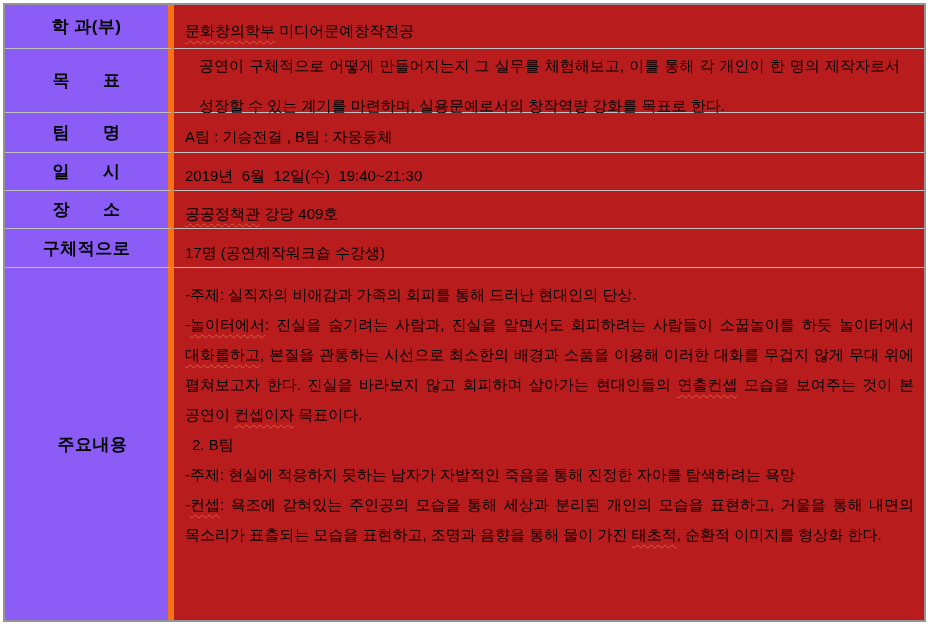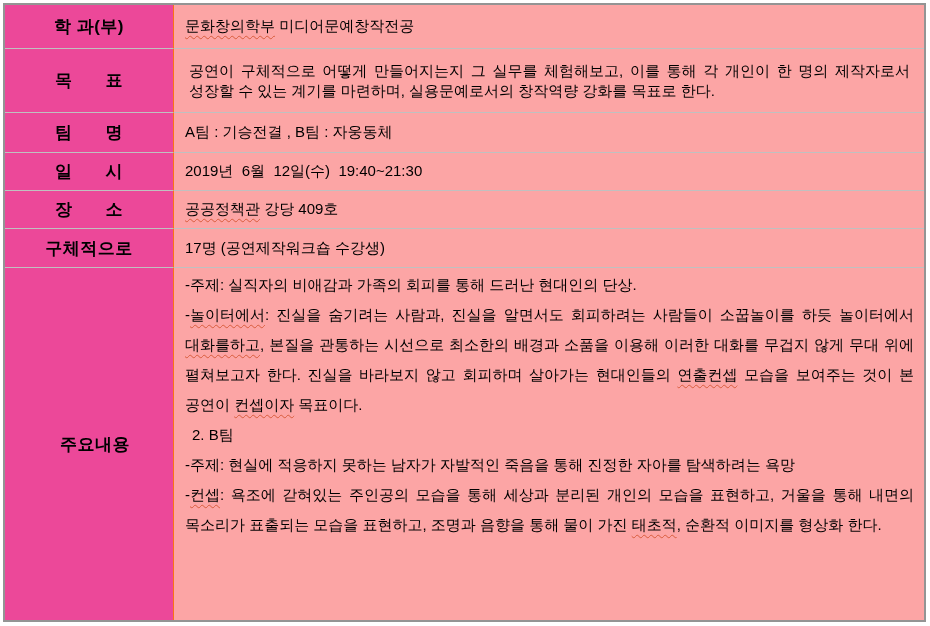--- a/index.html
+++ b/index.html
@@ -9,49 +9,49 @@
     color:#000;overflow:hidden;
   }
   .table-frame{
     position:absolute;left:3px;top:3px;width:919px;height:615px;
     border:2px solid #949494;background:#fff;
     display:grid;
     grid-template-columns:169px 1fr;
     grid-template-rows:44px 64px 40px 38px 38px 39px 1fr;
   }
   .lab{
-    background:#ec4899;
-    border-right:1px solid #f97316;
+    background:#8b5cf6;
+    border-right:6px solid #f97316;
     border-bottom:1px solid #c0c0c0;
     display:flex;align-items:center;justify-content:center;
     font-size:17px;font-weight:bold;letter-spacing:0.5px;
   }
   .lab.last{border-bottom:none;padding-left:12px;}
   .con{
-    background:#fca5a5;
+    background:#b91c1c;
     border-bottom:1px solid #c0c0c0;
     display:flex;align-items:center;
-    padding:0 10px 0 11px;
+    padding:10px 10px 0 11px;
     font-size:15px;
   }
   .con.last{border-bottom:none;}
   .con .plain{white-space:pre-wrap;}
   .spread{
     display:inline-block;width:68px;
     text-align:justify;text-align-last:justify;
   }
   .nospread{white-space:pre;}
   .para-wrap{display:block;align-self:flex-start;width:100%;padding-top:2px;}
   .para{
     margin:0;line-height:30px;text-align:justify;
     word-break:keep-all;overflow-wrap:break-word;
   }
   .para.team-head{text-align:left;padding-left:7px;}
   .para.gap-above{margin-top:0;}
-  .goal-para{line-height:20px;text-align:justify;word-break:keep-all;margin:4px;}
+  .goal-para{line-height:40px;text-align:justify;word-break:keep-all;margin:14px;}
   .sq{
     text-decoration:underline;
     text-decoration-style:wavy;
     text-decoration-color:#d85c3c;
     text-decoration-thickness:1px;
     text-underline-offset:4px;
     text-decoration-skip-ink:none;
   }
 </style>
 </head>

